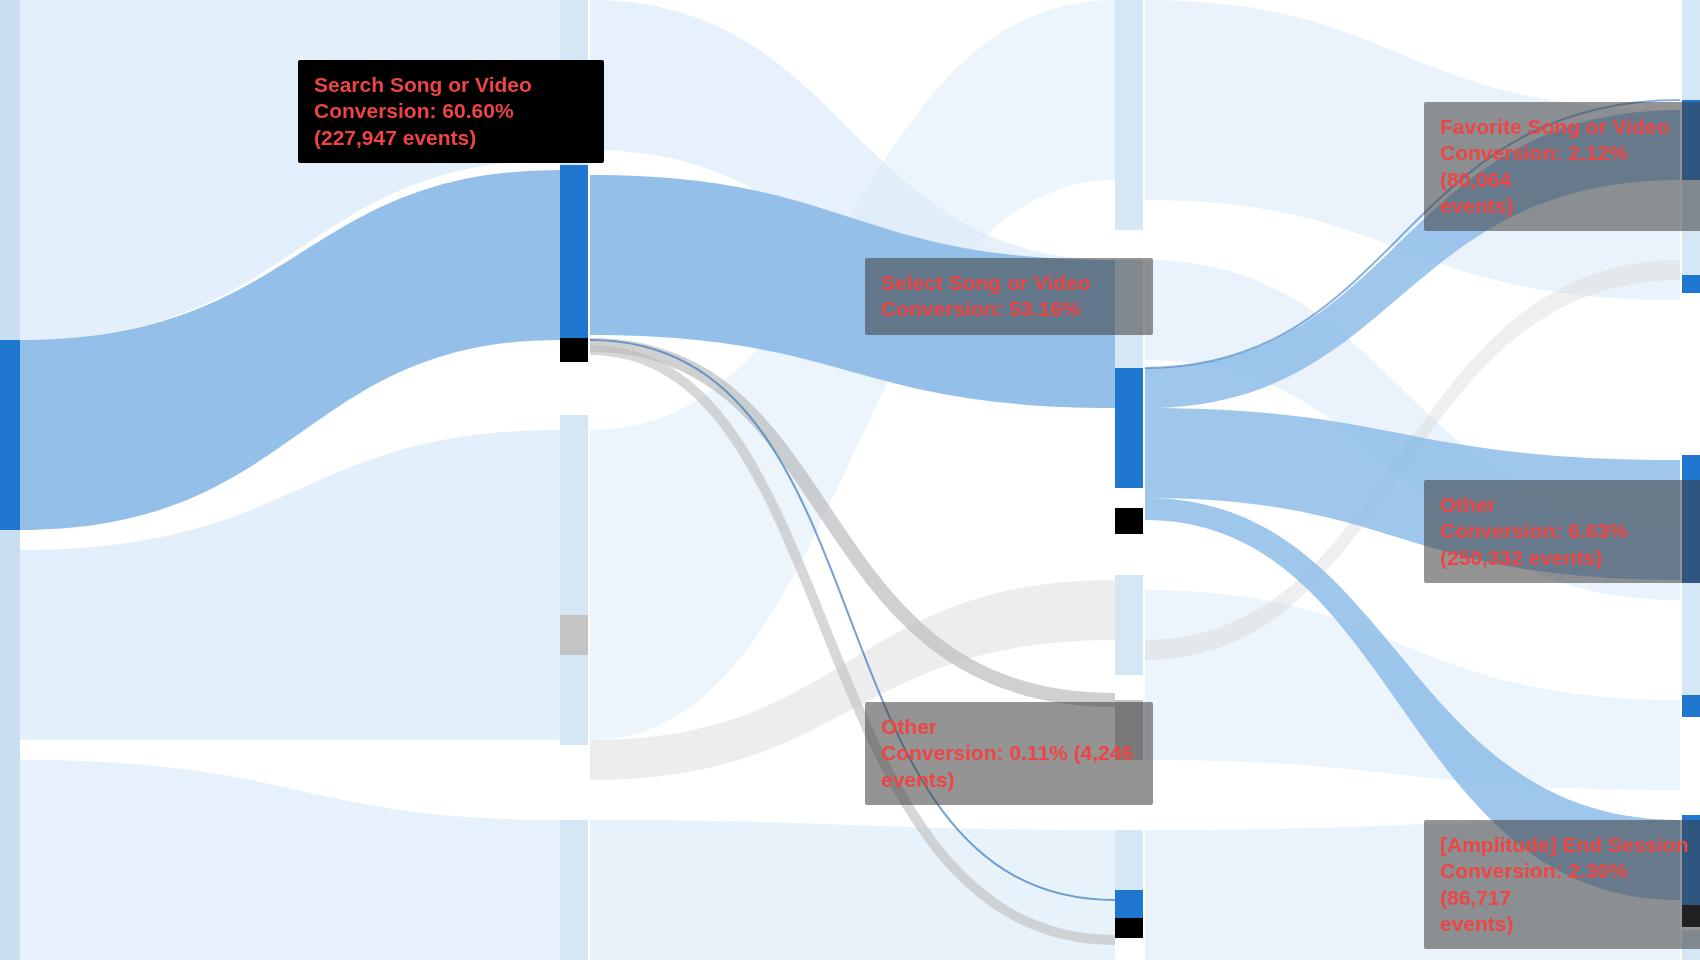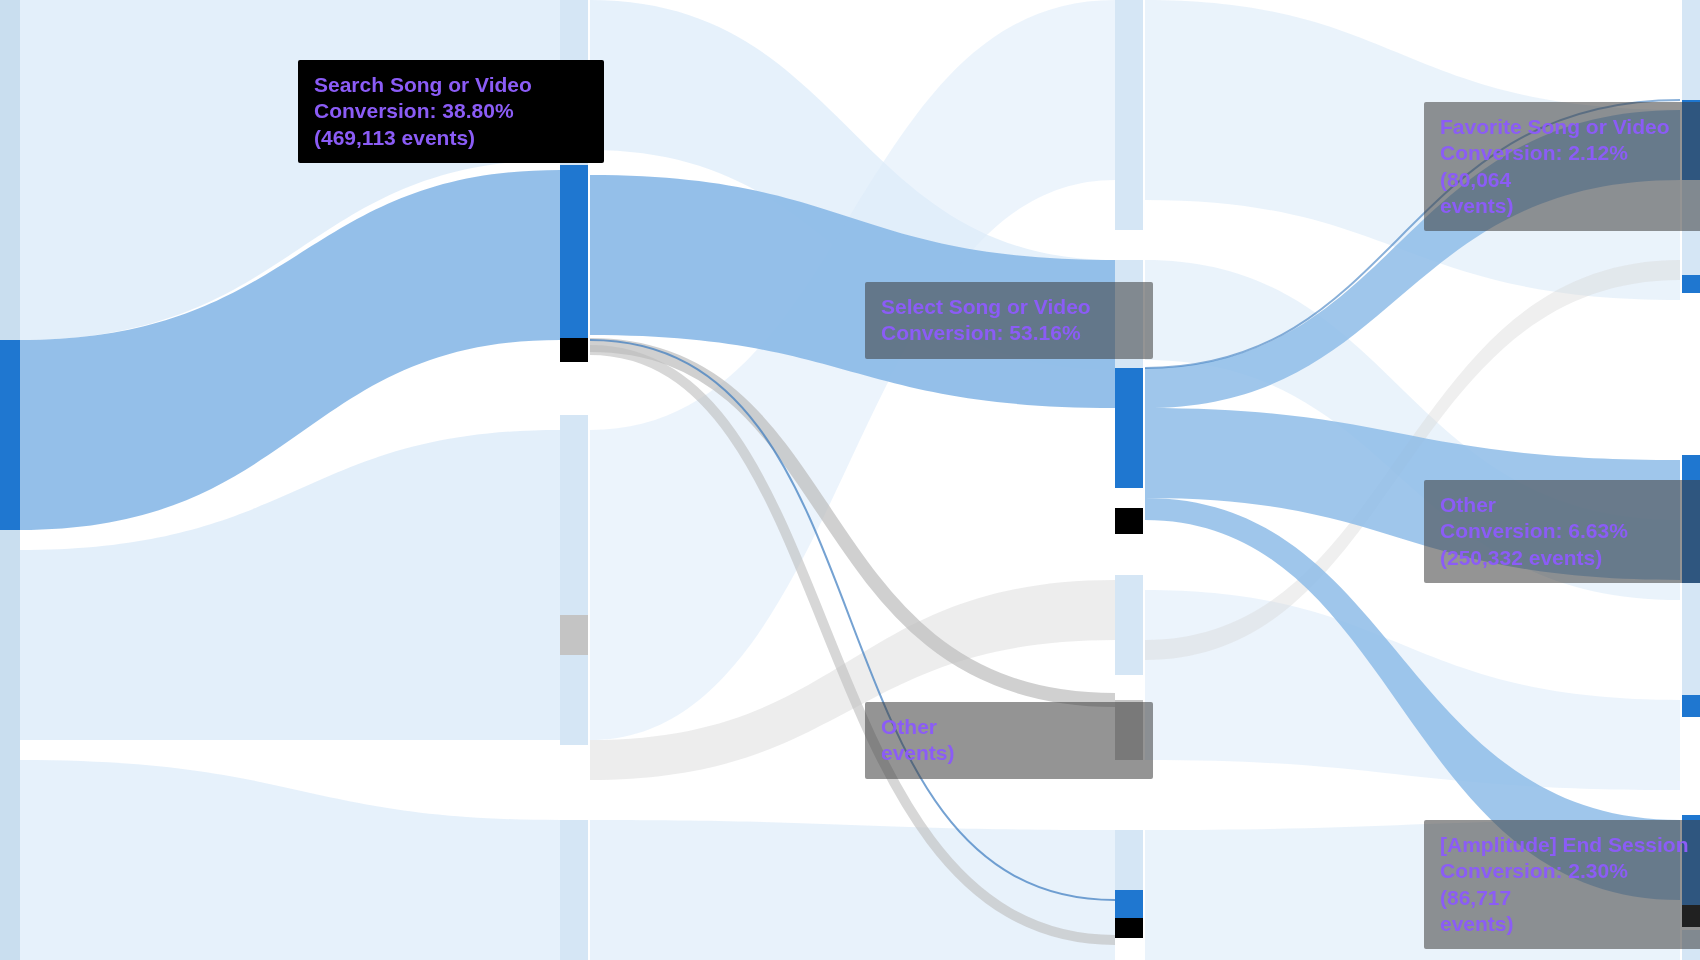--- a/index.html
+++ b/index.html
@@ -6,21 +6,21 @@
     margin: 0;
     padding: 0;
     width: 1700px;
     height: 960px;
     font-family: -apple-system, BlinkMacSystemFont, "Segoe UI", Helvetica, Arial, sans-serif;
     background: #ffffff;
     overflow: hidden;
   }
   .tooltip {
     position: absolute;
-    color: #8b5cf6;
+    color: #ef4444;
     padding: 12px 16px;
     border-radius: 2px;
     font-size: 21px;
     line-height: 1.25;
     font-weight: 600;
     max-width: 300px;
     white-space: normal;
   }
   .tip-dark { background: #000000; }
   .tip-grey { background: rgba(60,60,60,0.55); }
@@ -113,31 +113,32 @@
       <rect x="1682" y="695" width="18" height="22" fill="#1f77d0"></rect>
       <rect x="1682" y="815" width="18" height="90" fill="#1f77d0"></rect>
       <rect x="1682" y="905" width="18" height="22" fill="#000000"></rect>
       <rect x="1682" y="930" width="18" height="30" fill="#d5e6f5"></rect>
     </g>
   </g>
 </svg>
 
 <div class="tooltip tip-dark" style="left:298px; top:60px; width:274px;">
   <div>Search Song or Video</div>
-  <div>Conversion: 38.80%</div>
-  <div>(469,113 events)</div>
+  <div>Conversion: 60.60%</div>
+  <div>(227,947 events)</div>
 </div>
 
-<div class="tooltip tip-grey" style="left:865px; top:258px; width:256px;margin-top:24px;">
+<div class="tooltip tip-grey" style="left:865px; top:258px; width:256px;">
   <div>Select Song or Video</div>
   <div>Conversion: 53.16%</div>
 </div>
 
 <div class="tooltip tip-grey" style="left:865px; top:702px; width:256px;">
   <div>Other</div>
+  <div>Conversion: 0.11% (4,246</div>
   <div>events)</div>
 </div>
 
 <div class="tooltip tip-grey" style="left:1424px; top:102px; width:262px;">
   <div>Favorite Song or Video</div>
   <div>Conversion: 2.12% (80,064</div>
   <div>events)</div>
 </div>
 
 <div class="tooltip tip-grey" style="left:1424px; top:480px; width:262px;">

